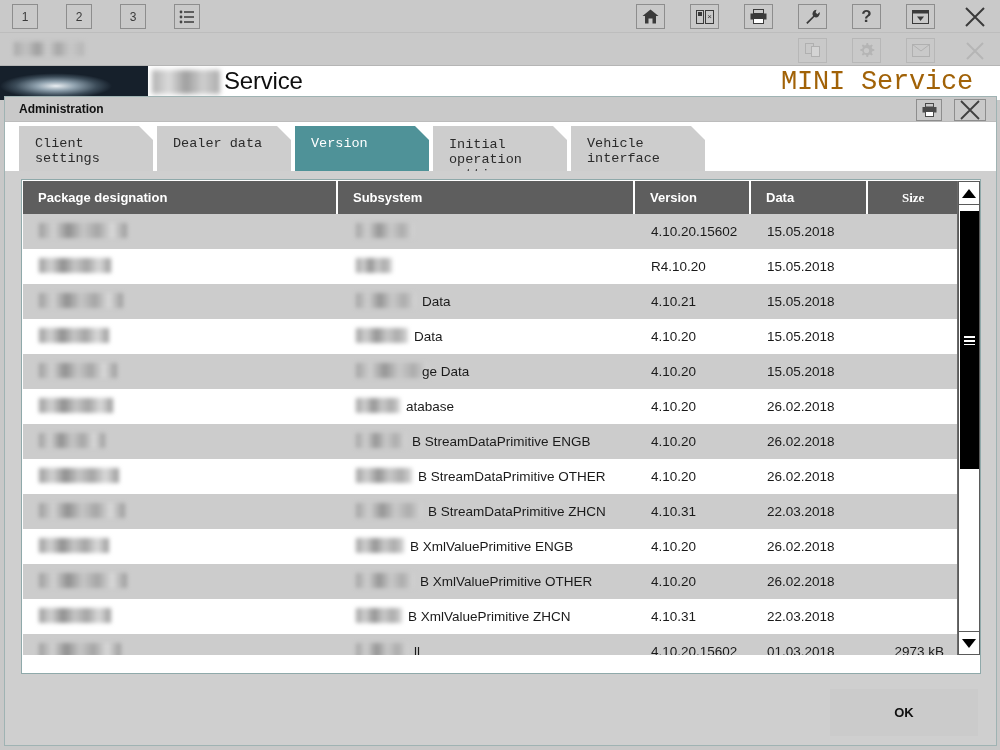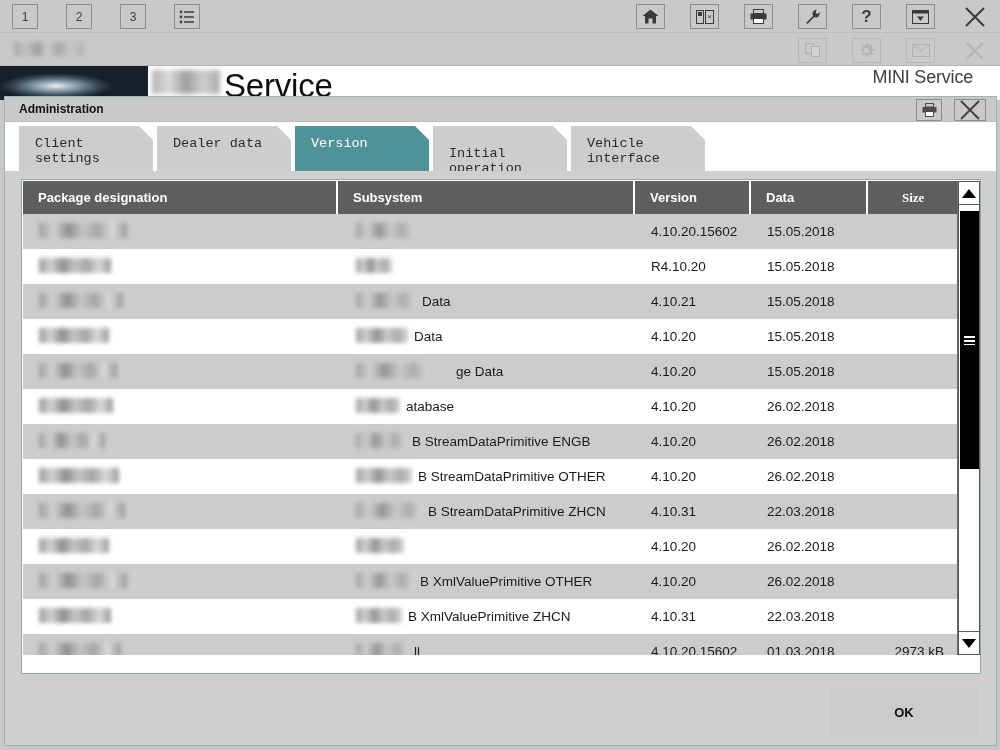--- a/index.html
+++ b/index.html
@@ -53,25 +53,25 @@
       radial-gradient(ellipse 70px 16px at 56px 20px, #e9eef2 0%, #8ea0ad 28%, #3c4c59 58%, #16202b 80%),
       linear-gradient(180deg,#1b242e 0%, #4a5a69 40%, #8fa2b0 70%, #2a3440 100%);
   }
   .brandblur {
     position: absolute; left: 152px; top: 4px; width: 68px; height: 24px;
     background: linear-gradient(90deg,#b0b0b0,#dcdcdc,#9e9e9e,#cfcfcf,#ababab);
     filter: blur(2.4px);
   }
   .brandtext {
     position: absolute; left: 224px; top: 1px;
-    font-size: 33px; color: #0f0f0f; letter-spacing: -0.2px;
+    font-size: 24px; color: #0f0f0f; letter-spacing: -0.2px;
   }
   .brandtext-right {
     position: absolute; right: 27px; top: 1px;
-    font-size: 18px; color: #404040; letter-spacing: -0.2px;
+    font-size: 27px; color: #a16207; letter-spacing: -0.2px; font-family: Liberation Mono, monospace;
   }
 
   
   .dialog {
     position: absolute; left: 4px; top: 96px; width: 993px; height: 650px;
     background: #cfcfcf;
     border: 1px solid #9fb3b3;
   }
   .dlg-title {
     position: absolute; left: 0; top: 0; width: 100%; height: 25px;
@@ -98,21 +98,21 @@
   .tab {
     position: absolute; top: 4px; height: 45px;
     background: #cdcdcd;
     color: #2b2b2b;
     font-size: 13.5px;
     padding: 10px 0 0 16px;
     line-height: 15px;
     clip-path: polygon(0 0, calc(100% - 14px) 0, 100% 14px, 100% 100%, 0 100%);
   }
   .tab.active { background: #4f9298; color: #ffffff; }
-  .tab.two-line { padding-top: 20px; }
+  .tab.two-line { padding-top: 11px; }
 
   
   .tablepanel {
     position: absolute; left: 16px; top: 82px; width: 960px; height: 495px;
     background: #ffffff;
     border: 1px solid #8fa9aa;
   }
   .thead {
     position: absolute; left: 1px; top: 1px; width: 935px; height: 33px;
     background: #5e5e5e;
@@ -387,21 +387,21 @@
           <div class="redact" style="left: 16px; top: 9px; width: 70px; height: 15px; background: linear-gradient(90deg, rgb(156, 156, 156), rgb(210, 210, 210), rgb(143, 143, 143), rgb(198, 198, 198), rgb(164, 164, 164), rgb(218, 218, 218), rgb(154, 154, 154));"></div>
           <div class="redact" style="left: 333px; top: 9px; width: 52px; height: 15px; background: linear-gradient(90deg, rgb(162, 162, 162), rgb(207, 207, 207), rgb(148, 148, 148), rgb(201, 201, 201), rgb(171, 171, 171), rgb(214, 214, 214));"></div>
           <div class="cell" style="left: 391px; width: 221px;">Data</div>
           <div class="cell" style="left: 612px; width: 116px; padding-left: 16px;">4.10.20</div>
           <div class="cell" style="left: 728px; width: 117px; padding-left: 16px;">15.05.2018</div>
           <div class="cell" style="left: 845px; width: 90px; justify-content: flex-end; padding-right: 14px;"></div>
         </div>
         <div class="trow odd">
           <div class="redact" style="left: 16px; top: 9px; width: 78px; height: 15px; background: linear-gradient(90deg, rgb(156, 156, 156), rgb(210, 210, 210), rgb(143, 143, 143), rgb(198, 198, 198), rgb(164, 164, 164), rgb(218, 218, 218), rgb(154, 154, 154));"></div>
           <div class="redact" style="left: 333px; top: 9px; width: 72px; height: 15px; background: linear-gradient(90deg, rgb(162, 162, 162), rgb(207, 207, 207), rgb(148, 148, 148), rgb(201, 201, 201), rgb(171, 171, 171), rgb(214, 214, 214));"></div>
-          <div class="cell" style="left: 433px; width: 201px;">ge Data</div>
+          <div class="cell" style="left: 399px; width: 201px;">ge Data</div>
           <div class="cell" style="left: 612px; width: 116px; padding-left: 16px;">4.10.20</div>
           <div class="cell" style="left: 728px; width: 117px; padding-left: 16px;">15.05.2018</div>
           <div class="cell" style="left: 845px; width: 90px; justify-content: flex-end; padding-right: 14px;"></div>
         </div>
         <div class="trow even">
           <div class="redact" style="left: 16px; top: 9px; width: 74px; height: 15px; background: linear-gradient(90deg, rgb(156, 156, 156), rgb(210, 210, 210), rgb(143, 143, 143), rgb(198, 198, 198), rgb(164, 164, 164), rgb(218, 218, 218), rgb(154, 154, 154));"></div>
           <div class="redact" style="left: 333px; top: 9px; width: 44px; height: 15px; background: linear-gradient(90deg, rgb(162, 162, 162), rgb(207, 207, 207), rgb(148, 148, 148), rgb(201, 201, 201), rgb(171, 171, 171), rgb(214, 214, 214));"></div>
           <div class="cell" style="left: 383px; width: 229px;">atabase</div>
           <div class="cell" style="left: 612px; width: 116px; padding-left: 16px;">4.10.20</div>
           <div class="cell" style="left: 728px; width: 117px; padding-left: 16px;">26.02.2018</div>
@@ -427,20 +427,21 @@
           <div class="redact" style="left: 16px; top: 9px; width: 86px; height: 15px; background: linear-gradient(90deg, rgb(156, 156, 156), rgb(210, 210, 210), rgb(143, 143, 143), rgb(198, 198, 198), rgb(164, 164, 164), rgb(218, 218, 218), rgb(154, 154, 154));"></div>
           <div class="redact" style="left: 333px; top: 9px; width: 66px; height: 15px; background: linear-gradient(90deg, rgb(162, 162, 162), rgb(207, 207, 207), rgb(148, 148, 148), rgb(201, 201, 201), rgb(171, 171, 171), rgb(214, 214, 214));"></div>
           <div class="cell" style="left: 405px; width: 207px;">B StreamDataPrimitive ZHCN</div>
           <div class="cell" style="left: 612px; width: 116px; padding-left: 16px;">4.10.31</div>
           <div class="cell" style="left: 728px; width: 117px; padding-left: 16px;">22.03.2018</div>
           <div class="cell" style="left: 845px; width: 90px; justify-content: flex-end; padding-right: 14px;"></div>
         </div>
         <div class="trow even">
           <div class="redact" style="left: 16px; top: 9px; width: 70px; height: 15px; background: linear-gradient(90deg, rgb(156, 156, 156), rgb(210, 210, 210), rgb(143, 143, 143), rgb(198, 198, 198), rgb(164, 164, 164), rgb(218, 218, 218), rgb(154, 154, 154));"></div>
           <div class="redact" style="left: 333px; top: 9px; width: 48px; height: 15px; background: linear-gradient(90deg, rgb(162, 162, 162), rgb(207, 207, 207), rgb(148, 148, 148), rgb(201, 201, 201), rgb(171, 171, 171), rgb(214, 214, 214));"></div>
+          <div class="cell" style="left: 387px; width: 225px;">B XmlValuePrimitive ENGB</div>
           <div class="cell" style="left: 612px; width: 116px; padding-left: 16px;">4.10.20</div>
           <div class="cell" style="left: 728px; width: 117px; padding-left: 16px;">26.02.2018</div>
           <div class="cell" style="left: 845px; width: 90px; justify-content: flex-end; padding-right: 14px;"></div>
         </div>
         <div class="trow odd">
           <div class="redact" style="left: 16px; top: 9px; width: 88px; height: 15px; background: linear-gradient(90deg, rgb(156, 156, 156), rgb(210, 210, 210), rgb(143, 143, 143), rgb(198, 198, 198), rgb(164, 164, 164), rgb(218, 218, 218), rgb(154, 154, 154));"></div>
           <div class="redact" style="left: 333px; top: 9px; width: 58px; height: 15px; background: linear-gradient(90deg, rgb(162, 162, 162), rgb(207, 207, 207), rgb(148, 148, 148), rgb(201, 201, 201), rgb(171, 171, 171), rgb(214, 214, 214));"></div>
           <div class="cell" style="left: 397px; width: 215px;">B XmlValuePrimitive OTHER</div>
           <div class="cell" style="left: 612px; width: 116px; padding-left: 16px;">4.10.20</div>
           <div class="cell" style="left: 728px; width: 117px; padding-left: 16px;">26.02.2018</div>

